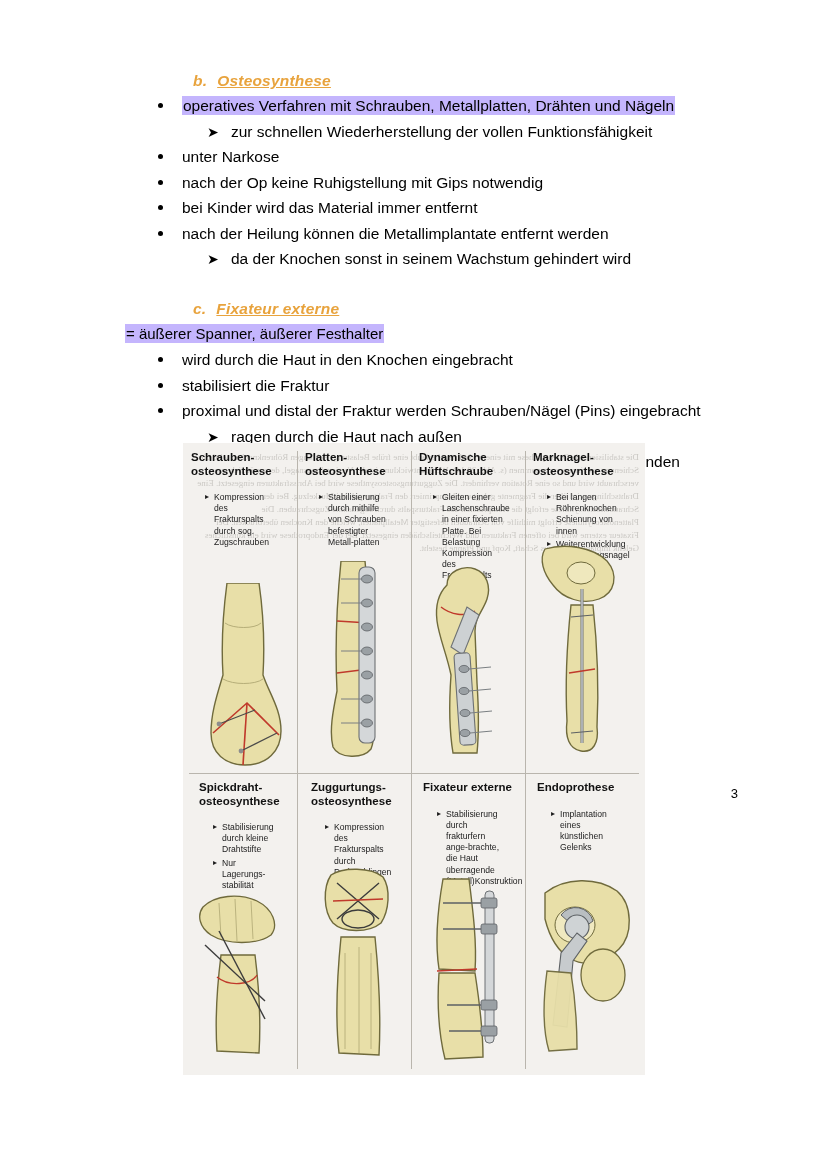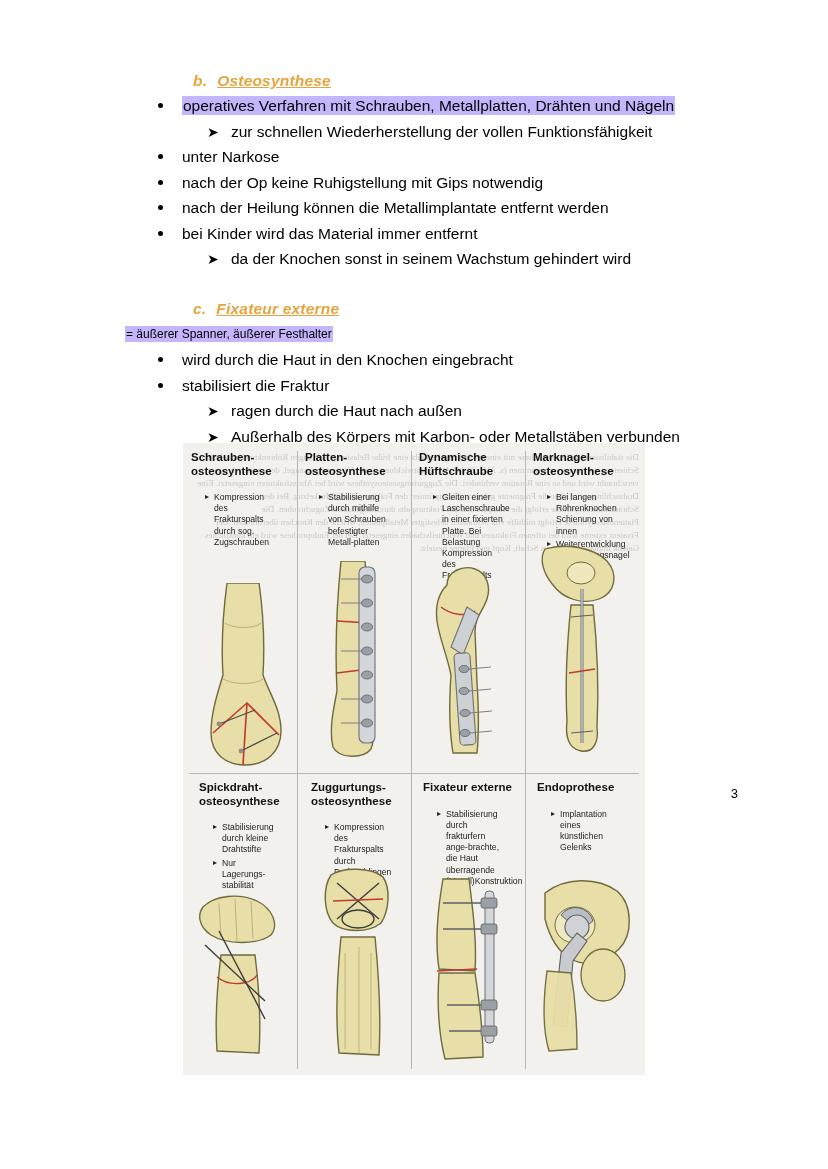--- a/index.html
+++ b/index.html
@@ -82,21 +82,21 @@
     margin: 2px 0 3px 0;
   }
   .arrow-line .arr {
     position: absolute;
     left: 82px;
     top: 0;
     font-size: 14px;
     color: #000;
   }
   .eq-line {
-    font-size: 12px;
+    font-size: 15px;
     line-height: 22.5px;
     margin: 2px 0 4px 0;
     padding-left: 0;
   }
   .gap-big { height: 26px; }
 
   
   .figure {
     position: absolute;
     left: 183px;
@@ -202,25 +202,25 @@
       <li>
         <span class="dot"></span>
         <span>unter Narkose</span>
       </li>
       <li>
         <span class="dot"></span>
         <span>nach der Op keine Ruhigstellung mit Gips notwendig</span>
       </li>
       <li>
         <span class="dot"></span>
+        <span>bei Kinder wird das Material immer entfernt</span>
+      </li>
+      <li>
+        <span class="dot"></span>
         <span>nach der Heilung können die Metallimplantate entfernt werden</span>
-      </li>
-      <li>
-        <span class="dot"></span>
-        <span>bei Kinder wird das Material immer entfernt</span>
       </li>
     </ul>
     <div class="arrow-line">
       <span class="arr">➤</span>
       <span>da der Knochen sonst in seinem Wachstum gehindert wird</span>
     </div>
 
     <div class="gap-big"></div>
 
     <div class="sub-heading">
@@ -232,20 +232,24 @@
     </div>
 
     <ul class="bullets">
       <li>
         <span class="dot"></span>
         <span>wird durch die Haut in den Knochen eingebracht</span>
       </li>
       <li>
         <span class="dot"></span>
         <span>stabilisiert die Fraktur</span>
+      </li>
+      <li>
+        <span class="dot"></span>
+        <span>proximal und distal der Fraktur werden Schrauben/Nägel (Pins) eingebracht</span>
       </li>
     </ul>
     <div class="arrow-line">
       <span class="arr">➤</span>
       <span>ragen durch die Haut nach außen</span>
     </div>
     <div class="arrow-line">
       <span class="arr">➤</span>
       <span>Außerhalb des Körpers mit Karbon- oder Metallstäben verbunden</span>
     </div>

